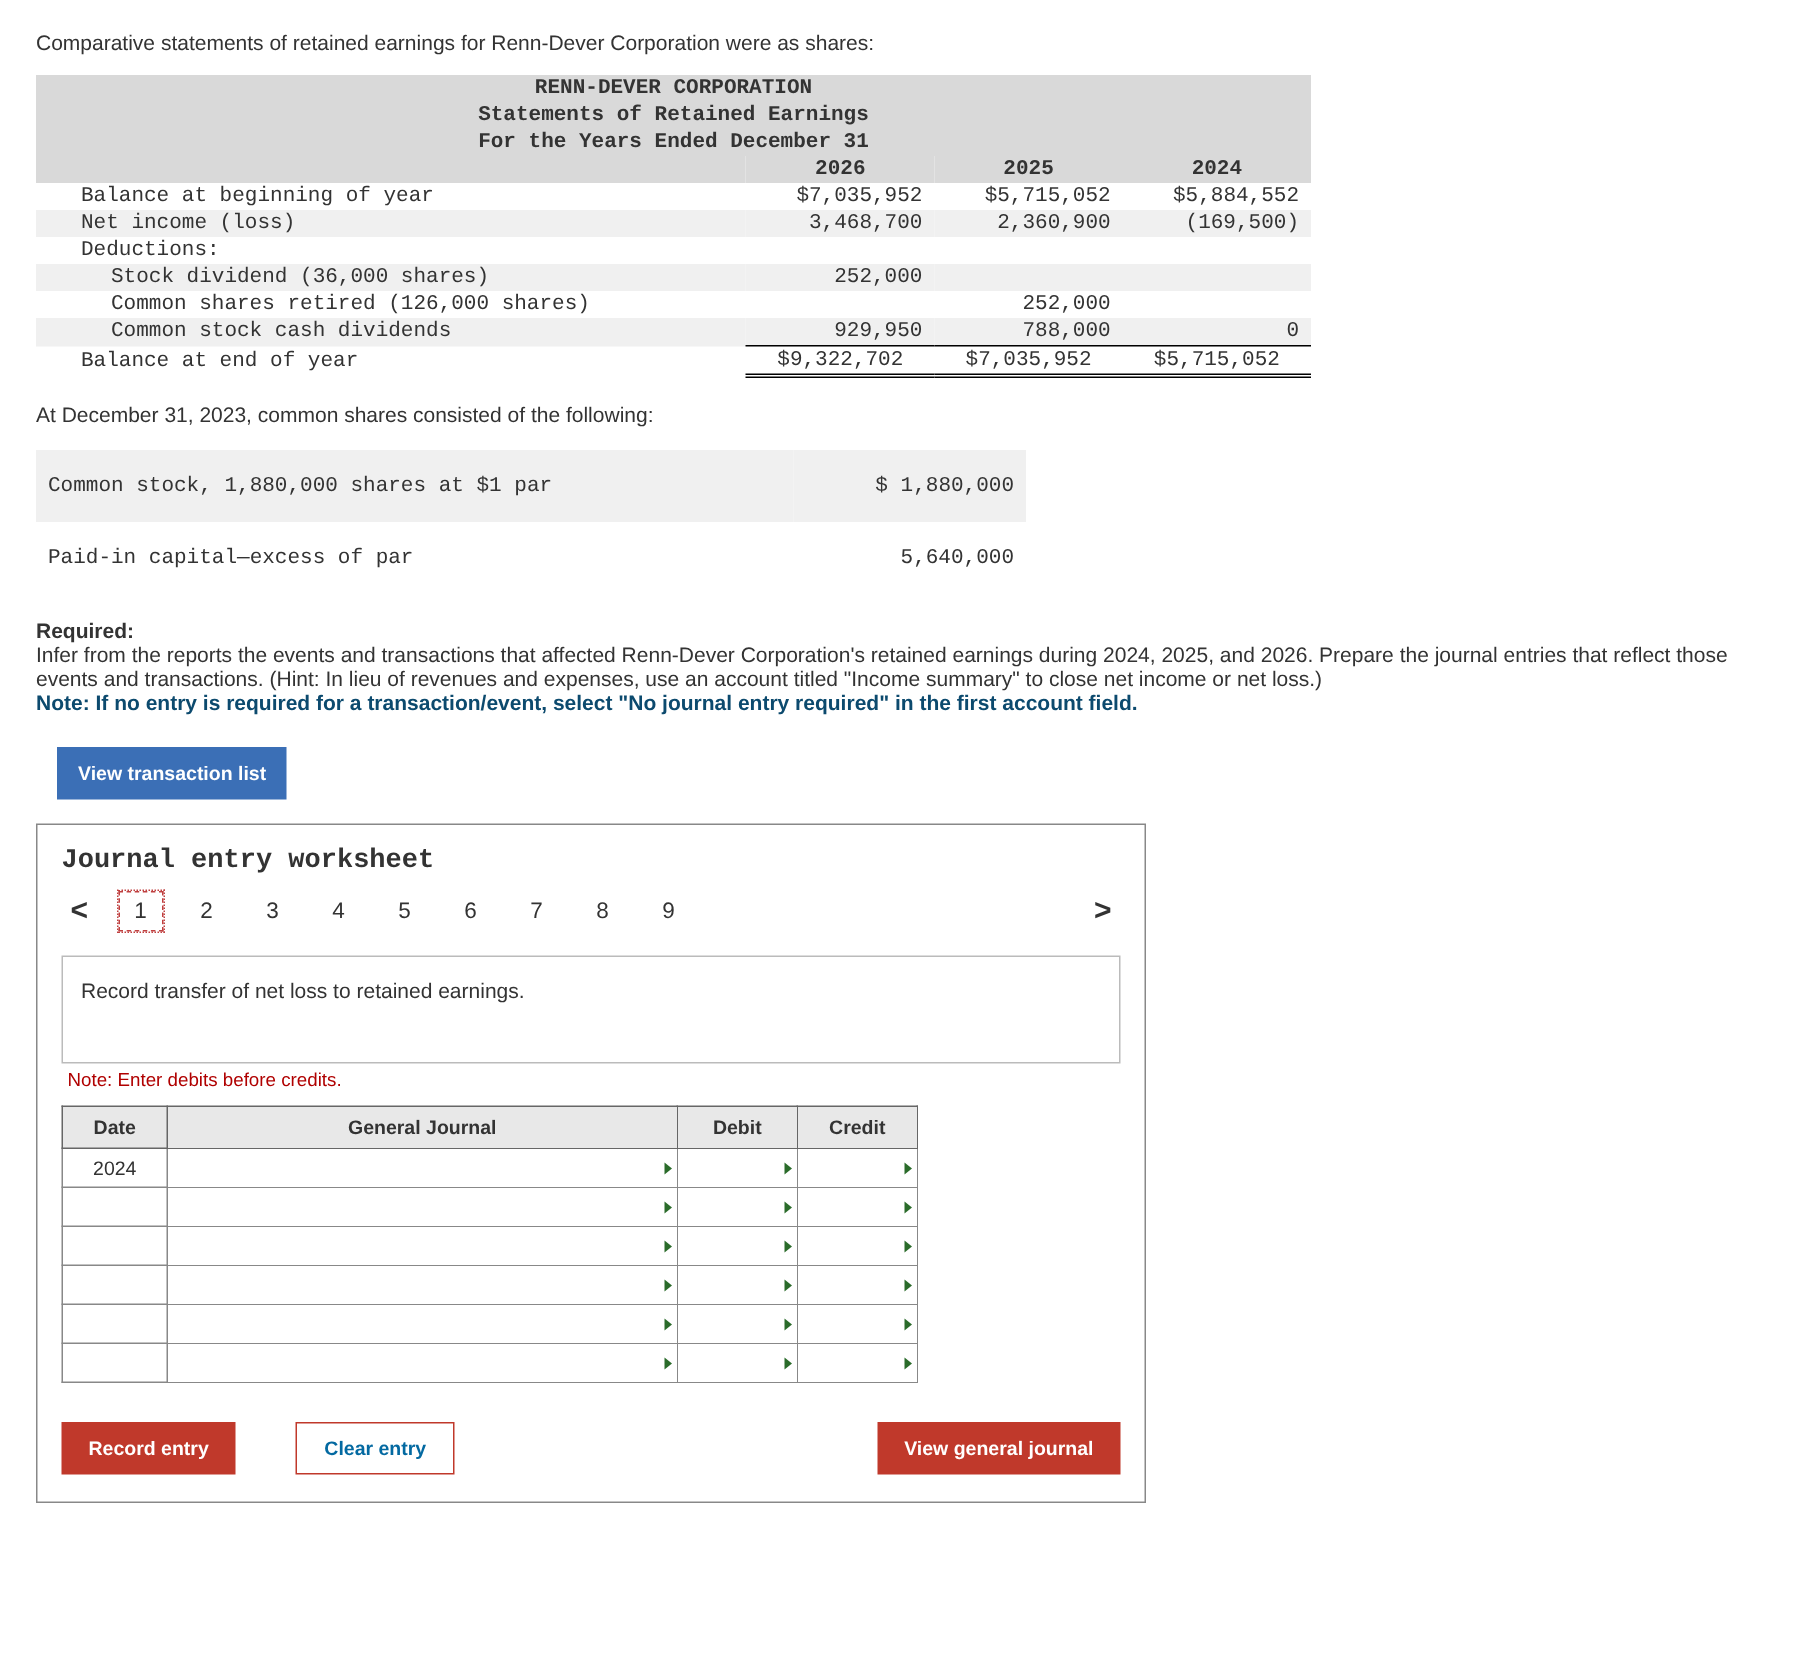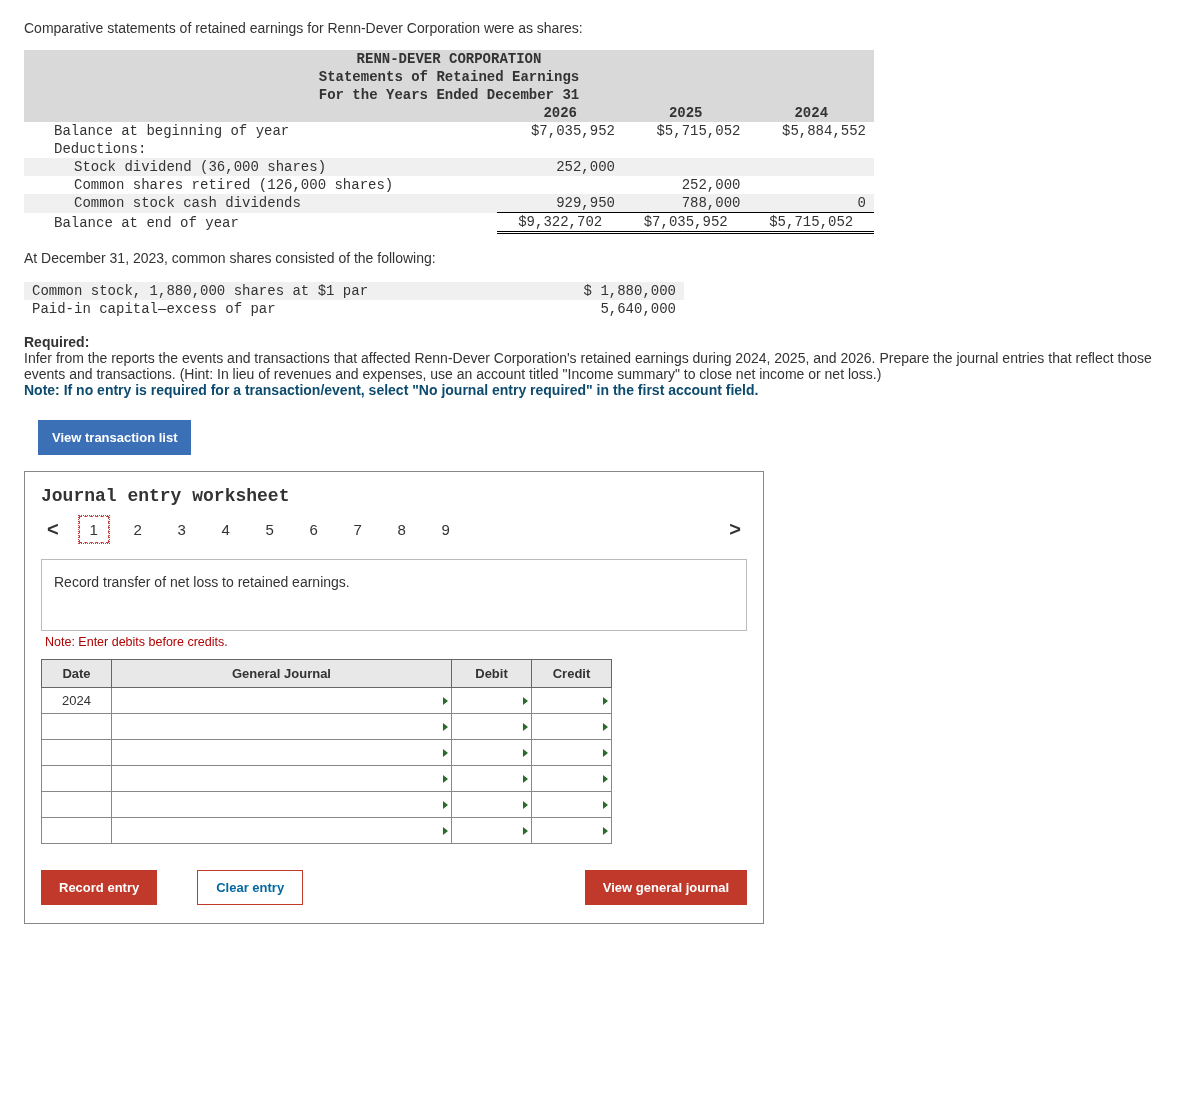--- a/index.html
+++ b/index.html
@@ -34,21 +34,21 @@
   .indent1 { padding-left: 30px !important; }
   .indent2 { padding-left: 50px !important; }
   
   .para { margin: 10px 0 16px 0; }
   
   .shares-table {
     width: 660px;
     border-collapse: collapse;
     margin-bottom: 16px;
   }
-  .shares-table td { font-family: "Courier New", monospace; padding: 1px 8px; }
+  .shares-table td { font-family: "Courier New", monospace; padding: 16px 8px; }
   
   .req-head { font-weight: bold; }
   .note-red { color: #0c4a6e; font-weight: bold; }
   
   .btn-blue {
     display: inline-block;
     background: #3b6fb6;
     color: #fff;
     font-weight: bold;
     font-size: 13px;
@@ -181,20 +181,26 @@
     <td class="num">2026</td>
     <td class="num">2025</td>
     <td class="num">2024</td>
   </tr>
   <tr class="stmt-row">
     <td class="indent1">Balance at beginning of year</td>
     <td class="num">$7,035,952</td>
     <td class="num">$5,715,052</td>
     <td class="num">$5,884,552</td>
   </tr>
+  <tr class="stmt-row alt">
+    <td class="indent1">Net income (loss)</td>
+    <td class="num">3,468,700</td>
+    <td class="num">2,360,900</td>
+    <td class="num">(169,500)</td>
+  </tr>
   <tr class="stmt-row">
     <td class="indent1">Deductions:</td>
     <td></td>
         <td></td>
         <td></td>
   </tr>
   <tr class="stmt-row alt">
     <td class="indent2">Stock dividend (36,000 shares)</td>
     <td class="num">252,000</td>
     <td class="num"></td>

